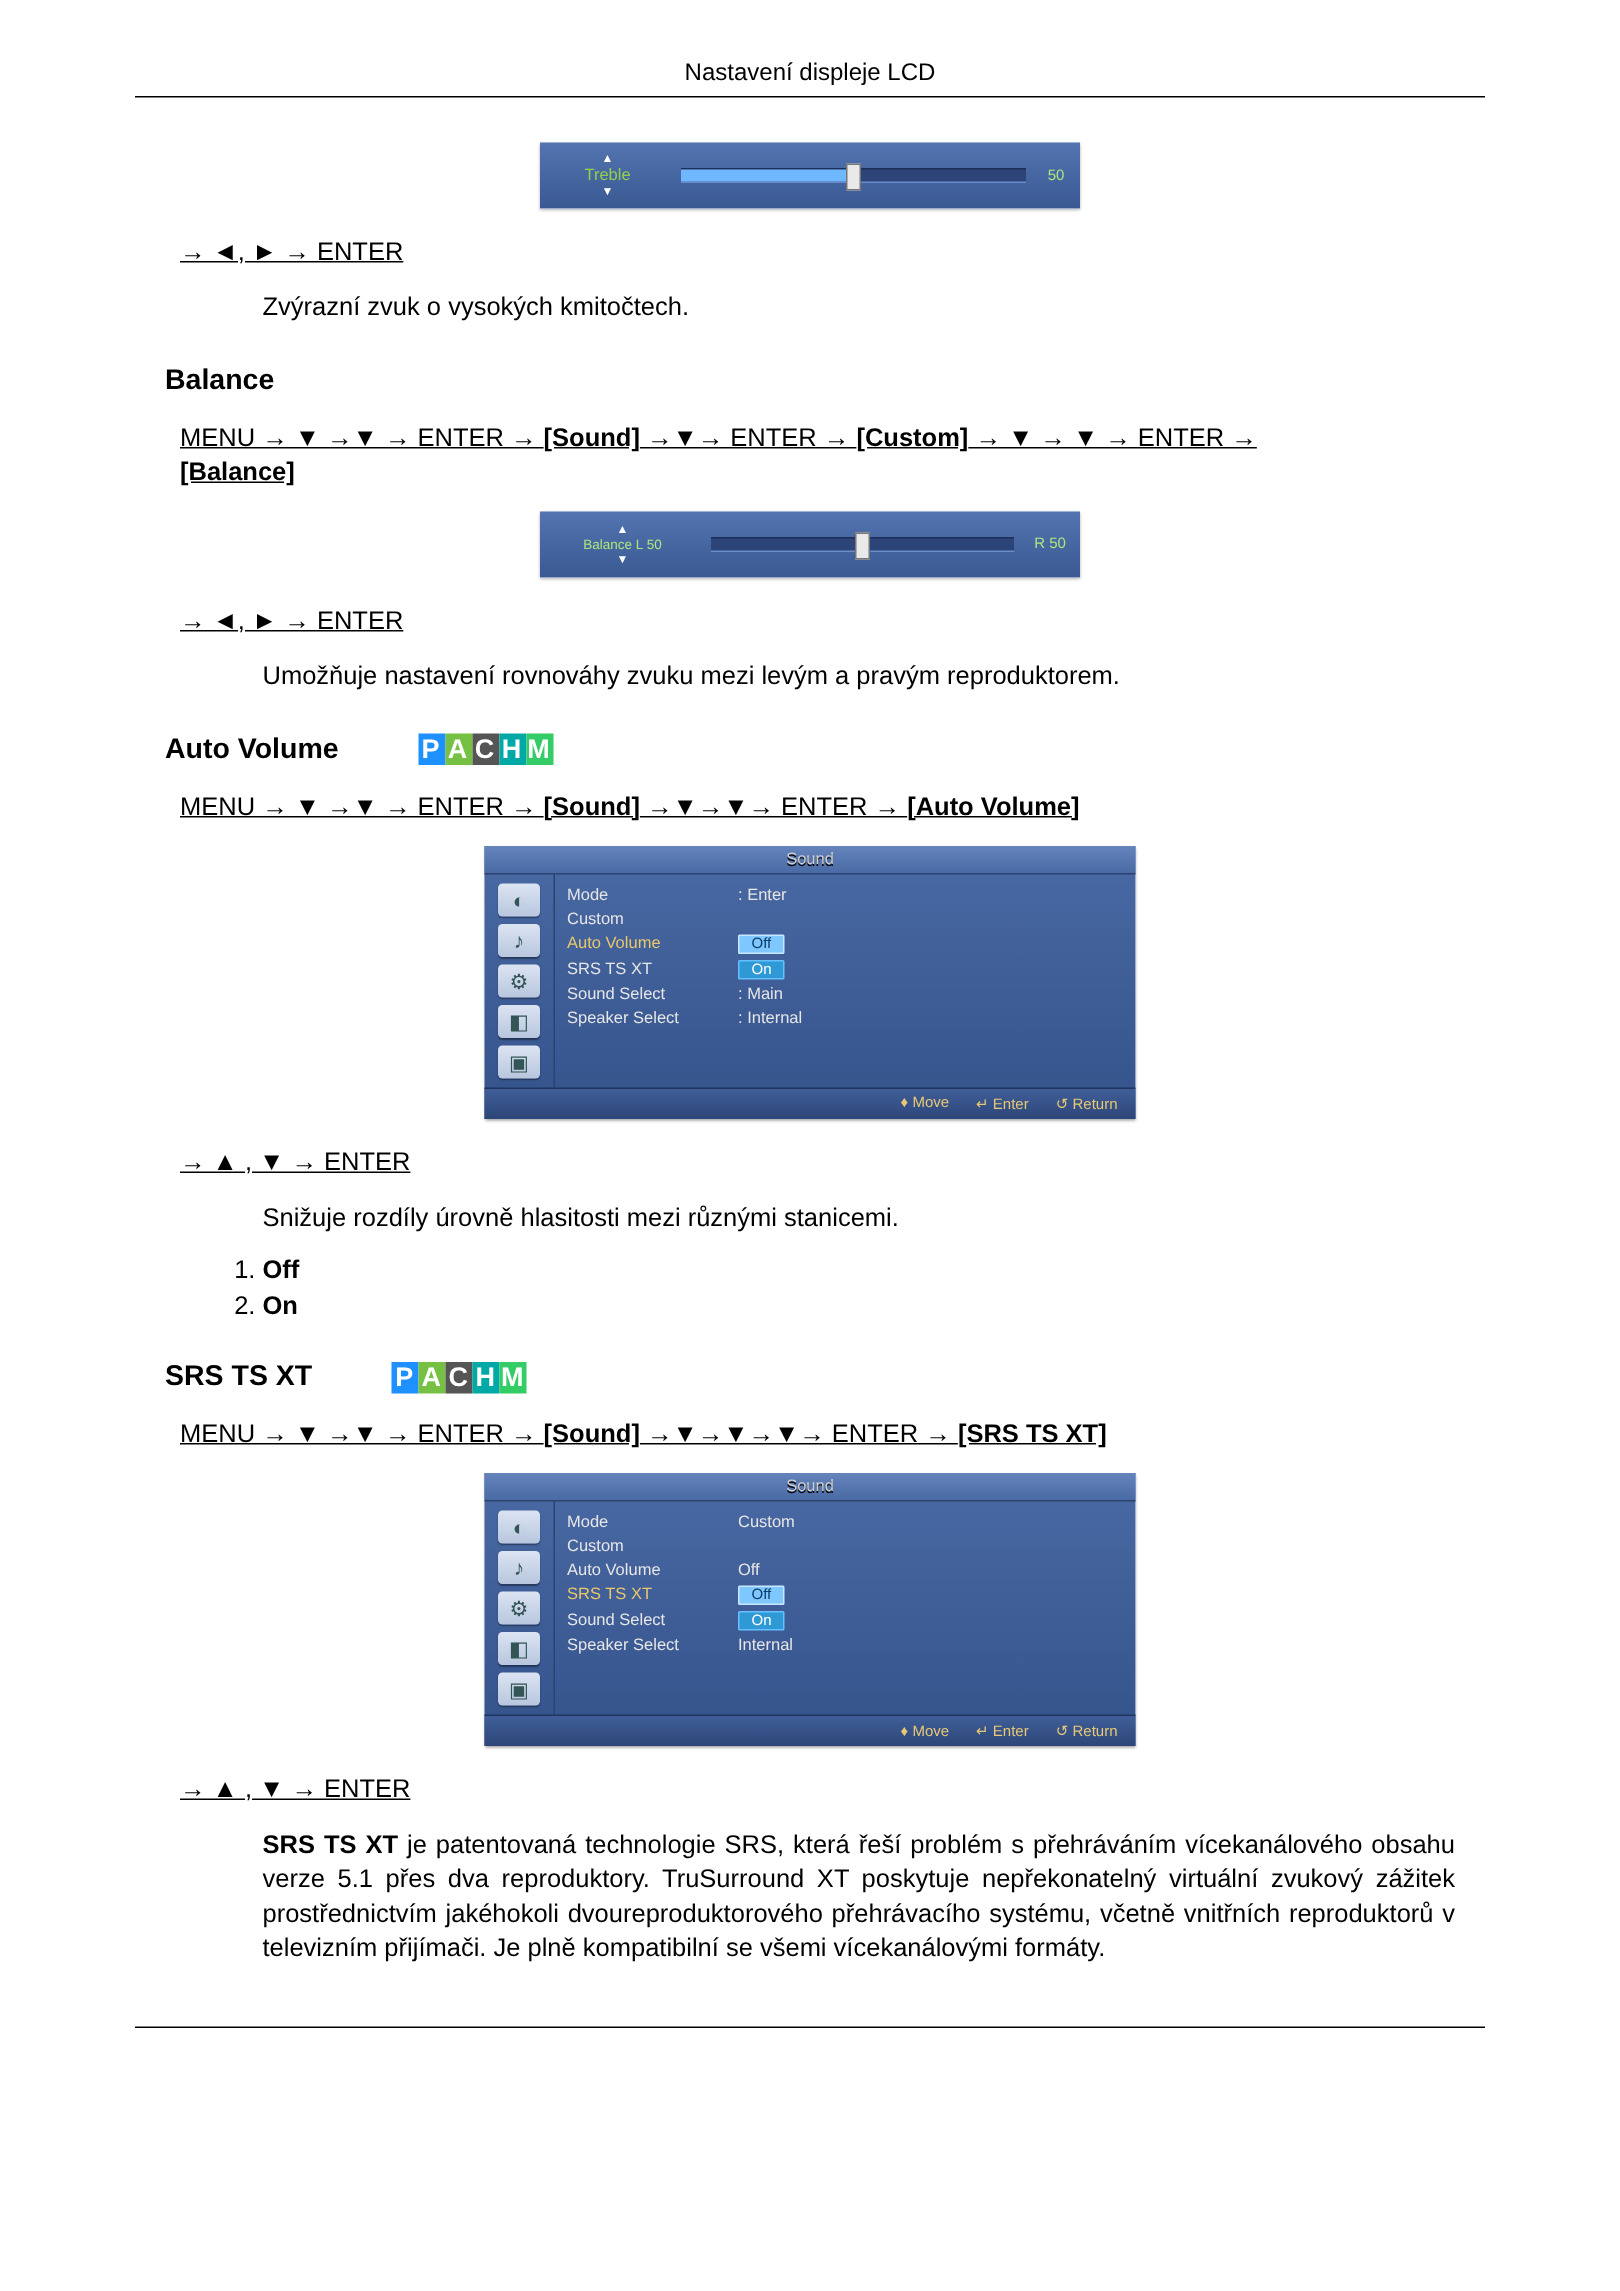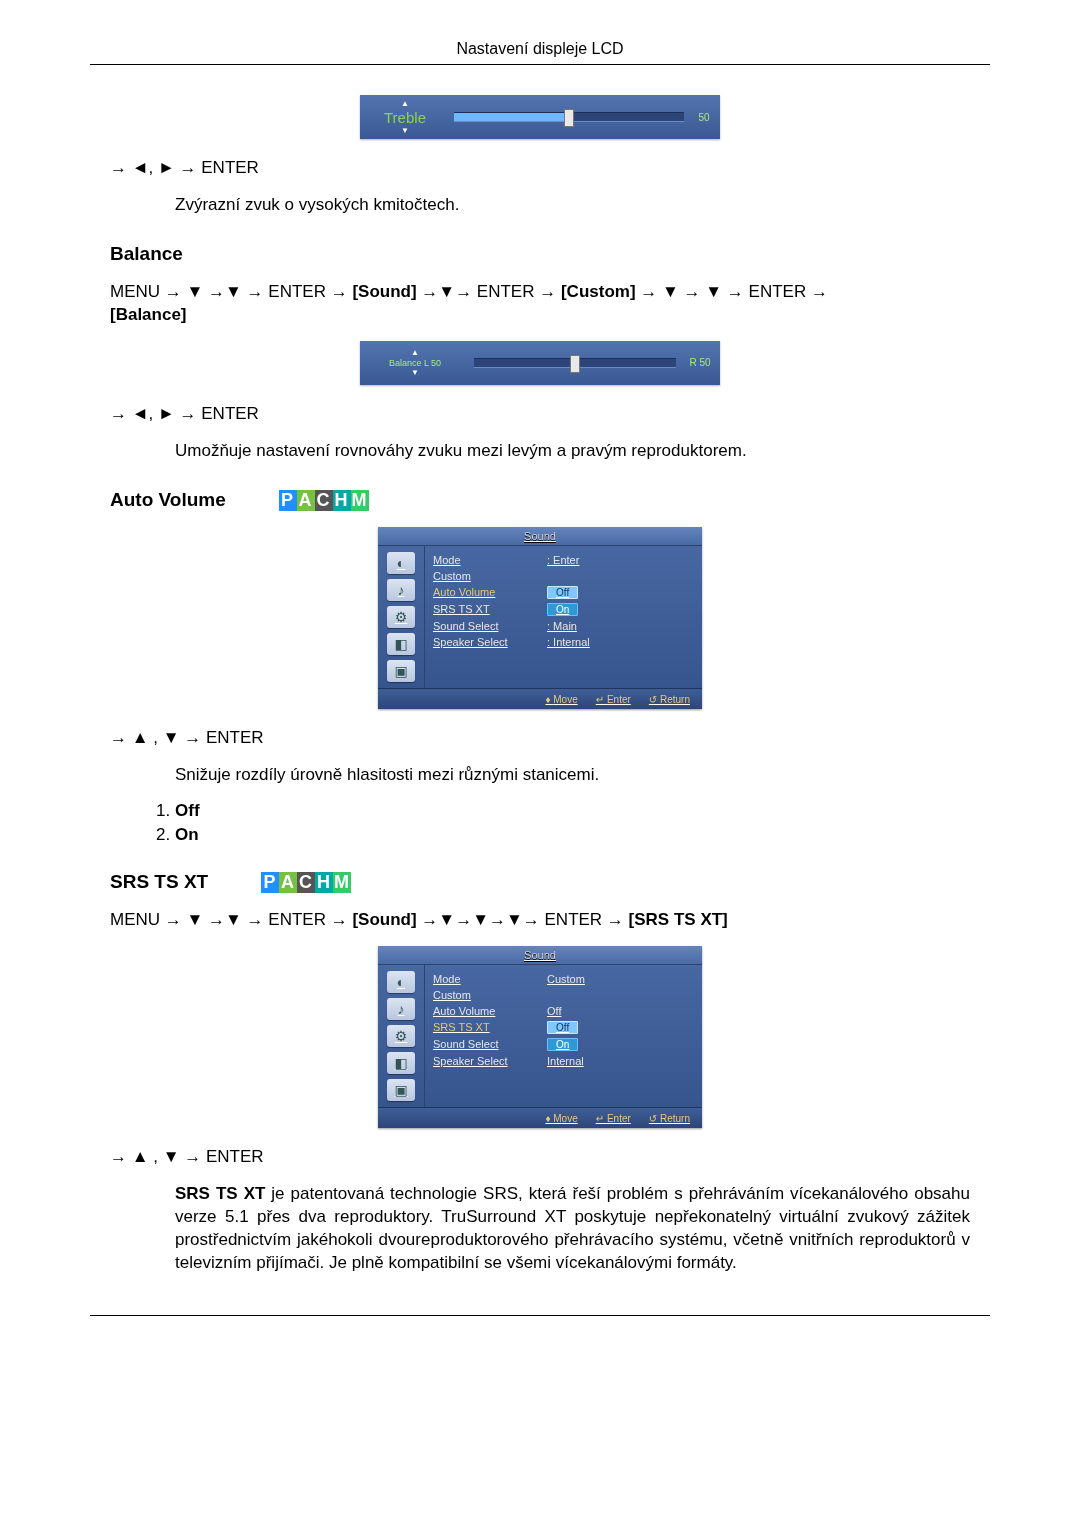--- a/index.html
+++ b/index.html
@@ -43,21 +43,21 @@
   }
   .pachm .p { color:#1e90ff; }
   .pachm .a { color:#2ecc71; }
   .pachm span { display:inline-block; width:18px; text-align:center; }
   .pachm .p { background:#1e90ff; color:#fff;}
   .pachm .a { background:#76c043; color:#fff;}
   .pachm .c2 { background:#555; color:#fff;}
   .pachm .h { background:#00a9a5; color:#fff;}
   .pachm .m { background:#33cc66; color:#fff;}
   p { margin: 6px 0 14px; line-height:1.35;}
-  .nav-line { margin: 6px 0 14px; }
+  .nav-line { margin: 6px 10px 14px; text-decoration: underline; }
   .bold-bracket { font-weight: bold; }
   ol { margin: 6px 0 16px 20px; padding:0;}
   ol li { margin: 4px 0; }
   ol li span { font-weight:bold; }
   .footer-line { border-top:1px solid #000; margin-top:40px;}
 
   
   .osd-slider {
     width: 360px; height: 44px;
     background: linear-gradient(#5374b0,#3a5993);
@@ -66,21 +66,21 @@
     font-size: 11px; color:#fff;
     box-shadow: 0 1px 2px rgba(0,0,0,.3);
   }
   .osd-slider .label-col {
     width: 90px; height:100%;
     display:flex; flex-direction:column; justify-content:center; align-items:center;
     gap:1px;
     color: #8fd14f;
   }
   .osd-slider .label-col .arr { color:#fff; font-size:8px; line-height:1;}
-  .osd-slider .label-col .lbl { font-size:15px; }
+  .osd-slider .label-col .lbl { font-size:11px; }
   .osd-slider .track {
     flex:1; position:relative; height:8px;
     background:#2c4478; margin:0 4px;
     border-bottom:1px solid #6a8cc9; border-top:1px solid #1c2f58;
   }
   .osd-slider .track .fill-l, .osd-slider .track .fill-r {
     position:absolute; top:0; bottom:0; background:#6fb7ff;
   }
   .osd-slider .track .fill-l { left:0; width:50%; border-right:2px solid #cde;}
   .osd-slider .track .knob {
@@ -88,26 +88,25 @@
     background:#e9e9e9; border:1px solid #777; transform:translateX(-50%);
   }
   .osd-slider .val-r {
     width:32px; text-align:center; color:#a8e87e; font-size:10px;
   }
   .osd-slider.balance .label-col { color:#a8e87e; }
   .osd-slider.balance .label-col .lbl { font-size:9px; }
 
   
   .osd-menu {
-    width: 324px;
+    width: 434px;
     margin: 0 auto 18px;
     background: linear-gradient(#4a6aa5,#34528a);
     font-size: 11px; color:#fff;
     box-shadow: 0 1px 2px rgba(0,0,0,.4);
-    text-decoration: underline;
   }
   .osd-menu .titlebar {
     height:18px; text-align:center; font-size:11px; line-height:18px;
     color:#d0d0d0; text-shadow:0 1px 0 #000;
     background:linear-gradient(#6584bc,#4a6aa5);
     border-bottom:1px solid #2c426f;
   }
   .osd-menu .body { display:flex; }
   .osd-menu .icons {
     width:46px; display:flex; flex-direction:column; align-items:center;
@@ -188,20 +187,23 @@
 
     <p class="indent nav-line">→ ◄, ► → ENTER</p>
     <p class="indent">Umožňuje nastavení rovnováhy zvuku mezi levým a pravým reproduktorem.</p>
 
     <h2>
       <span>Auto Volume</span>
       <span class="pachm">
         <span class="p">P</span><span class="a">A</span><span class="c2">C</span><span class="h">H</span><span class="m">M</span>
       </span>
     </h2>
+    <p class="indent nav-line">
+      <span>MENU → ▼ →▼ → ENTER → </span><span class="bold-bracket">[Sound]</span><span> →▼→▼→ ENTER → </span><span class="bold-bracket">[Auto Volume]</span>
+    </p>
 
     <div class="osd-menu">
       <div class="titlebar">Sound</div>
       <div class="body">
         <div class="icons">
           <div class="ico">◐</div>
           <div class="ico">♪</div>
           <div class="ico">⚙</div>
           <div class="ico">◧</div>
           <div class="ico">▣</div>

